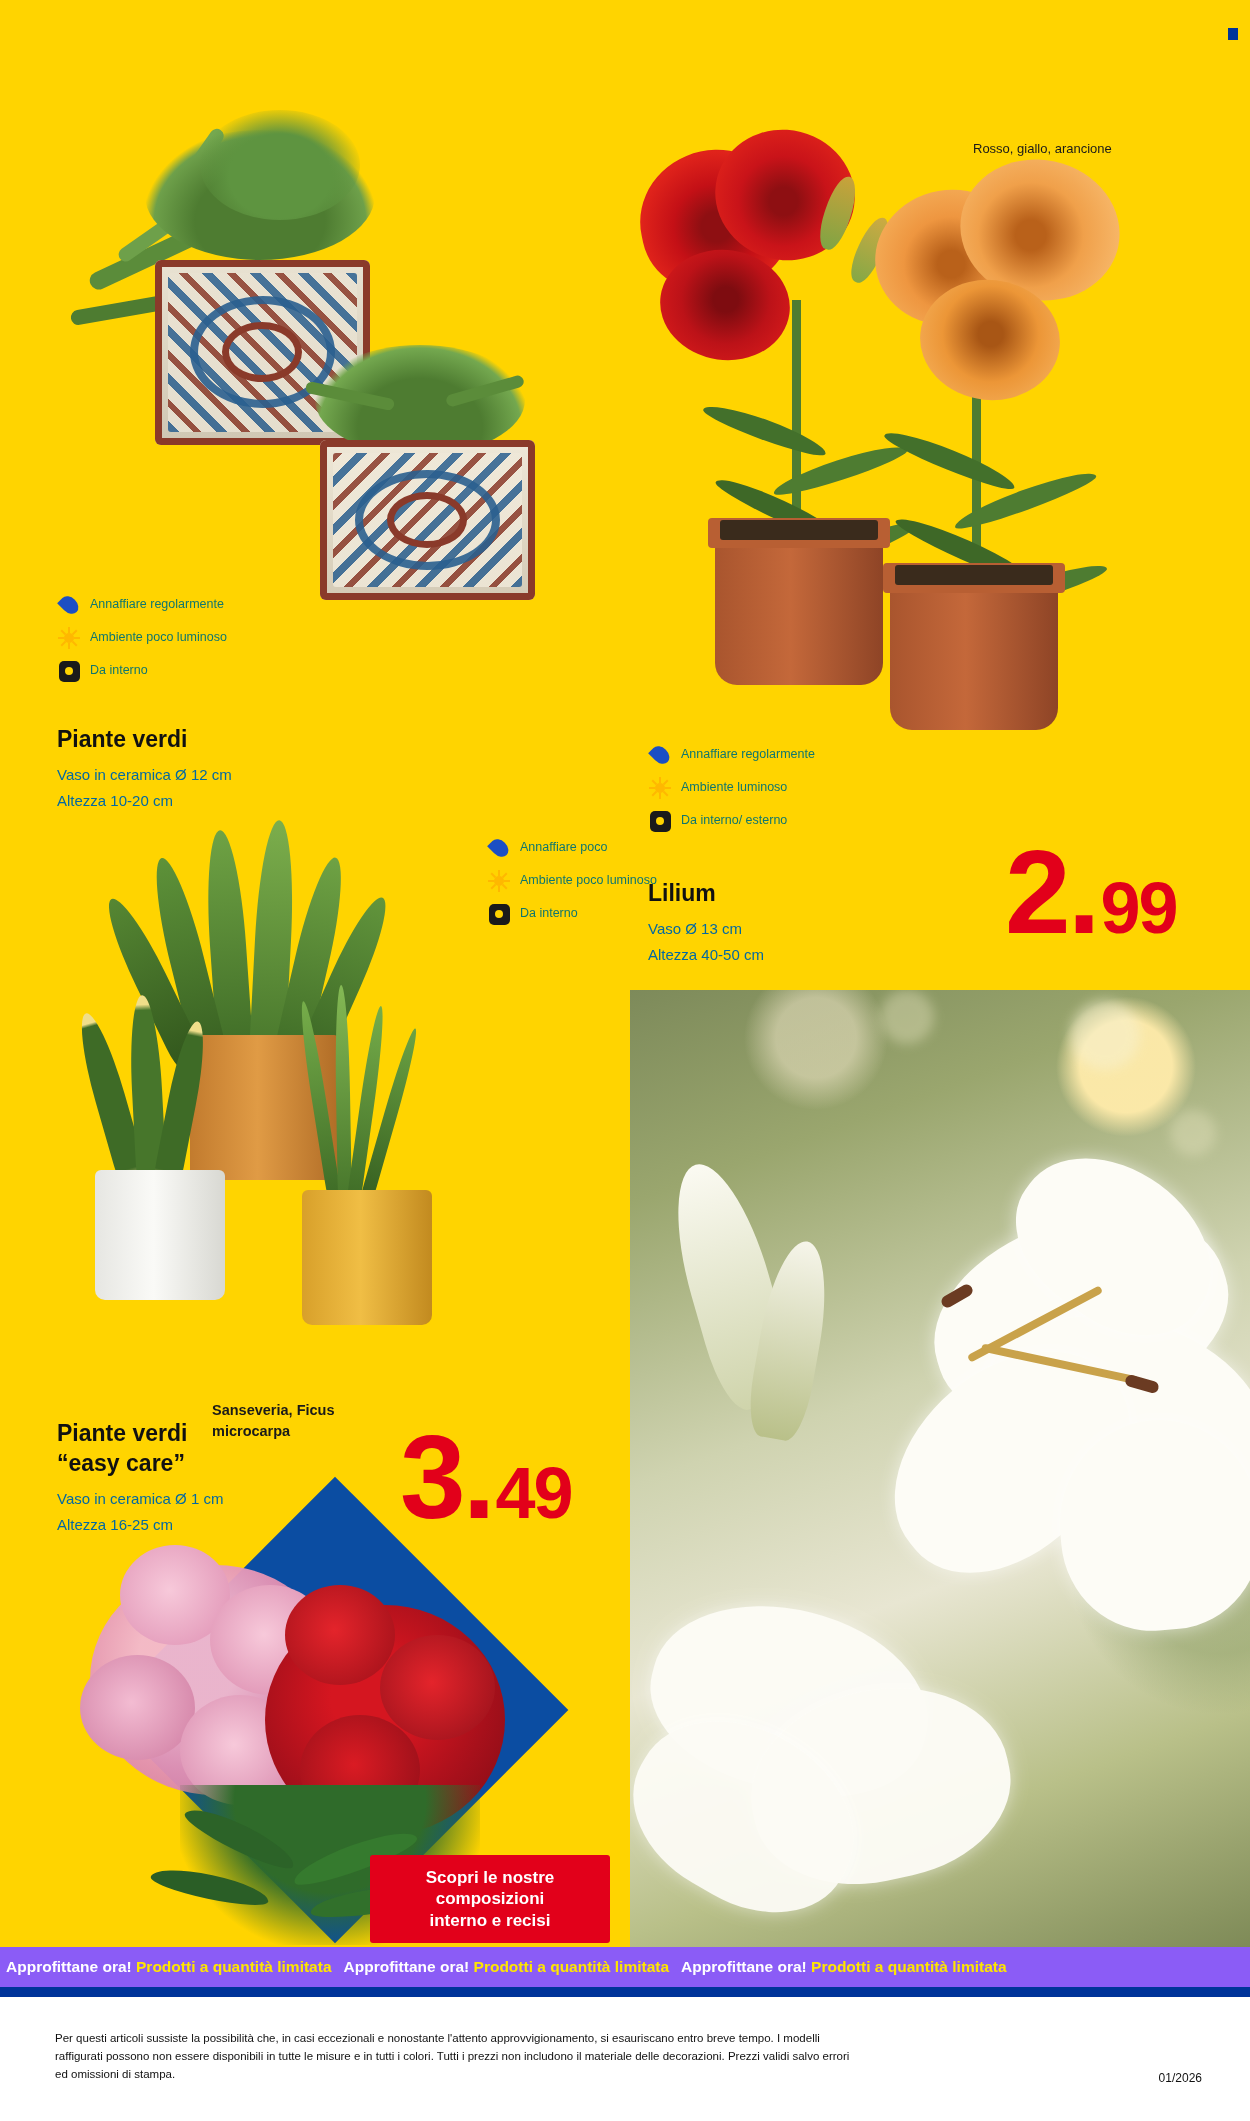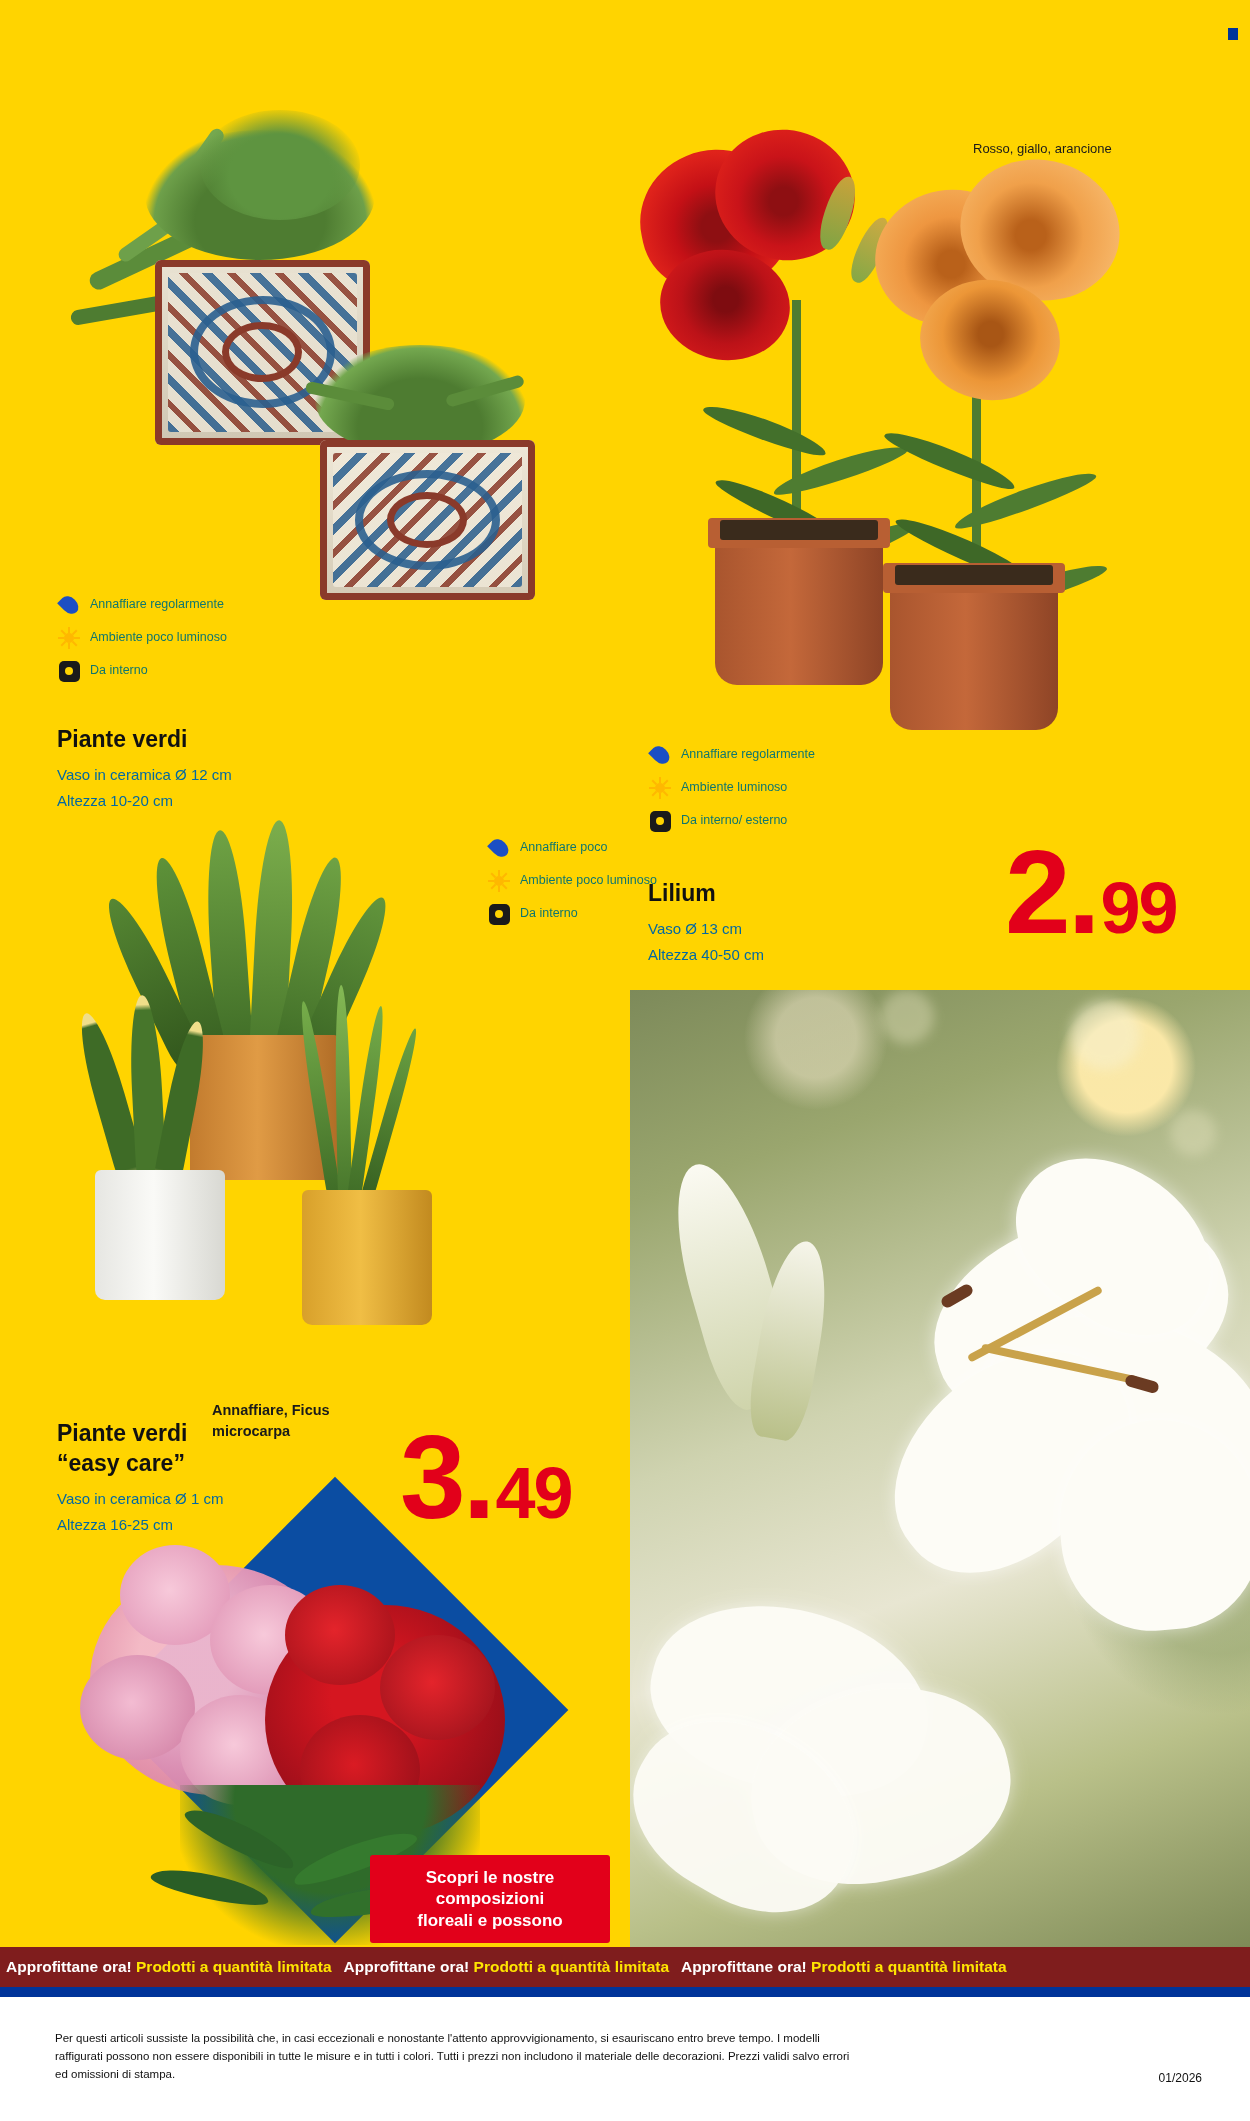--- a/index.html
+++ b/index.html
@@ -45,21 +45,21 @@
     position:absolute; color:#E2001A; font-weight:bold;
     font-family:"Liberation Sans", sans-serif;
     line-height:.8; white-space:nowrap;
   }
   .price .int { font-size:118px; letter-spacing:-3px; }
   .price .dot { font-size:118px; }
   .price .dec { font-size:72px; letter-spacing:-2px; }
   
   .redstrip {
     position:absolute; left:0; top:1947px; width:1250px; height:40px;
-    background:#7f1d1d; color:#fff; overflow:hidden;
+    background:#8b5cf6; color:#fff; overflow:hidden;
     display:flex; align-items:center;
   }
   .redstrip .seg { font-size:15.5px; font-weight:bold; padding:0 6px; white-space:nowrap;}
   .redstrip .seg .w { color:#ffffff; }
   .redstrip .seg .y { color:#FFE500; }
   .bluebar {
     position:absolute; left:0; top:1987px; width:1250px; height:10px;
     background:#00349A;
   }
   .footer {
@@ -319,21 +319,21 @@
       <span class="lbl">Ambiente poco luminoso</span>
     </div>
     <div class="icon-row">
       <span class="ic">
           <span class="gear"></span>
         </span>
       <span class="lbl">Da interno</span>
     </div>
   </div>
 
-  <div class="desc" style="position:absolute;left:212px;top:1400px;width:150px;">Annaffiare, Ficus microcarpa</div>
+  <div class="desc" style="position:absolute;left:212px;top:1400px;width:150px;">Sanseveria, Ficus microcarpa</div>
 
   <div class="title-big" style="position:absolute;left:57px;top:1420px;">Piante verdi</div>
   <div class="title-big" style="position:absolute;left:57px;top:1450px;">“easy care”</div>
   <div class="spec" style="position:absolute;left:57px;top:1488px;">Vaso in ceramica Ø 1 cm</div>
   <div class="spec" style="position:absolute;left:57px;top:1514px;">Altezza 16-25 cm</div>
 
   <div class="price" style="left:400px;top:1430px;">
     <span class="int">3</span><span class="dot">.</span><span class="dec">49</span>
   </div>
 
@@ -379,21 +379,21 @@
     <div class="leaf" style="left:120px;top:280px;width:120px;height:26px;background:#2C6328;transform:rotate(26deg);"></div>
     <div class="leaf" style="left:230px;top:300px;width:130px;height:26px;background:#357A2E;transform:rotate(-20deg);"></div>
     <div class="leaf" style="left:90px;top:330px;width:120px;height:24px;background:#2A5E26;transform:rotate(12deg);"></div>
     <div class="leaf" style="left:250px;top:345px;width:120px;height:24px;background:#31702B;transform:rotate(-8deg);"></div>
   </div>
 
   <div class="rosecta">
     <div>
       <div>Scopri le nostre</div>
       <div>composizioni</div>
-      <div>floreali e possono</div>
+      <div>interno e recisi</div>
     </div>
   </div>
 
   <div class="redstrip">
     <div class="seg">
       <span class="w">Approfittane ora!</span>
       <span class="y">Prodotti a quantità limitata</span>
     </div>
     <div class="seg">
       <span class="w">Approfittane ora!</span>

